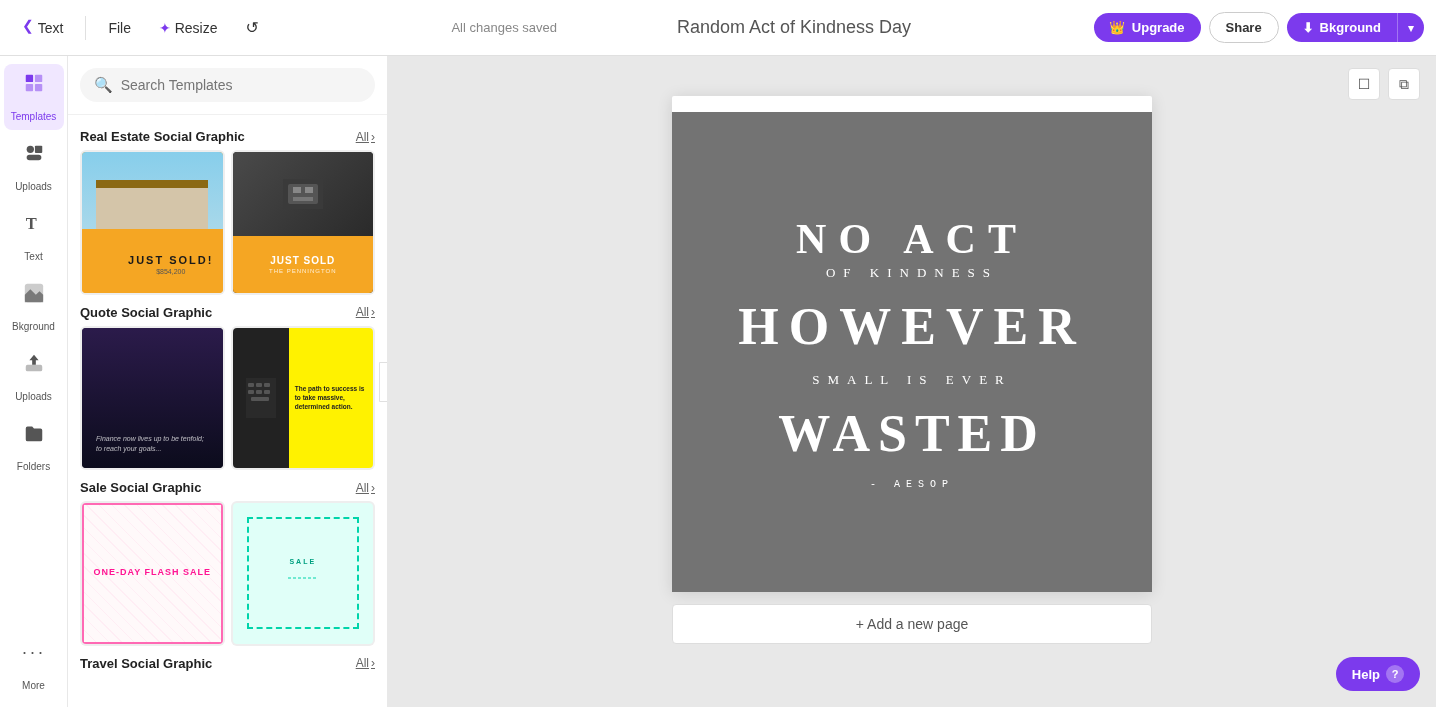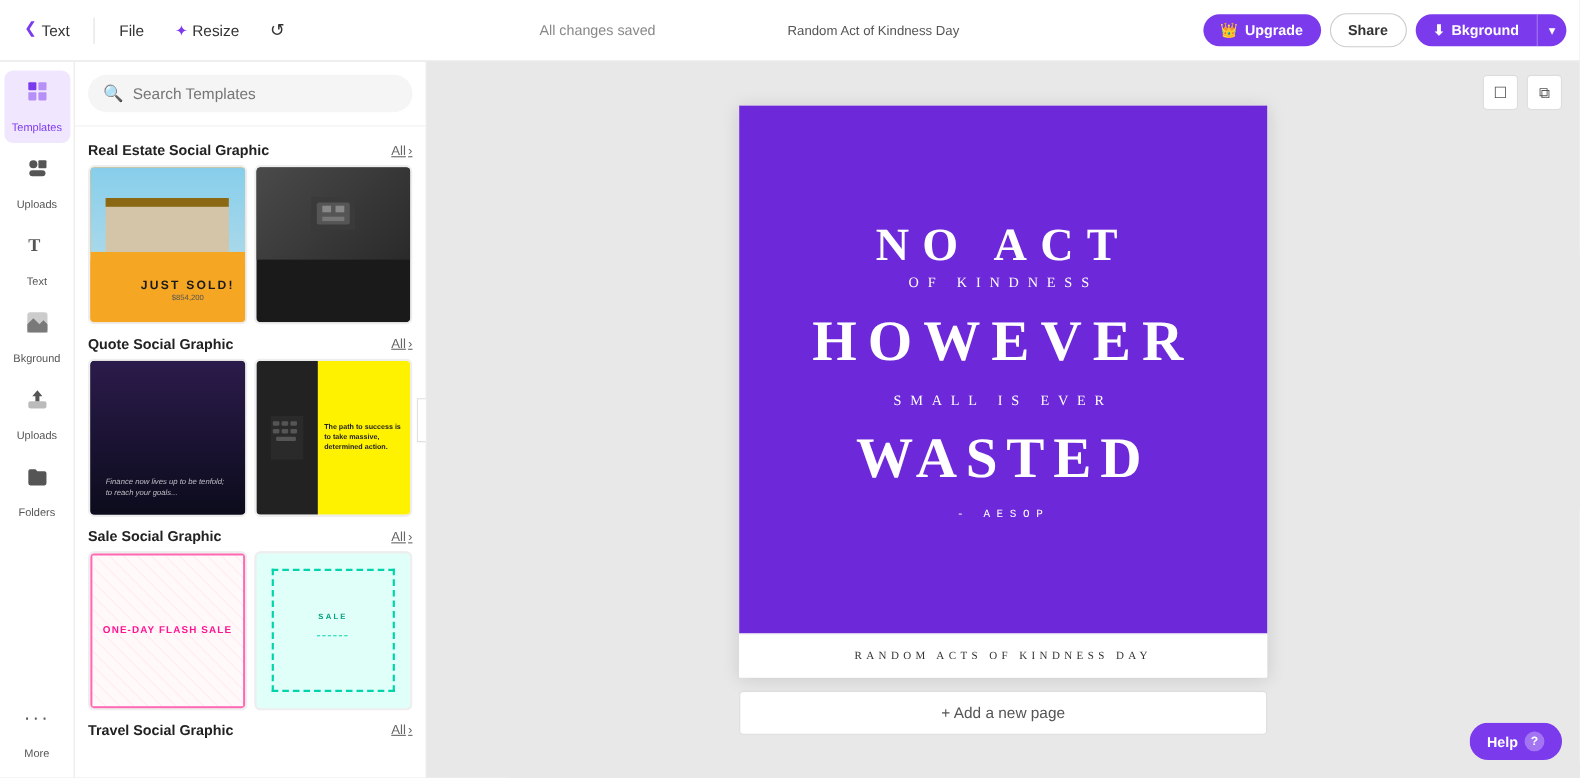--- a/index.html
+++ b/index.html
@@ -16,21 +16,21 @@
       cursor: pointer; font-size: 14px; font-weight: 500; color: #333; padding: 6px 10px;
       border-radius: 6px;
     }
     .btn-home .chevron-left { color: #7c3aed; font-size: 16px; }
     .topbar-divider { width: 1px; height: 24px; background: #e0e0e0; margin: 0 4px; }
     .btn-topbar {
       display: flex; align-items: center; gap: 4px; background: none; border: none;
       cursor: pointer; font-size: 14px; color: #333; padding: 6px 10px; border-radius: 6px;
     }
     .topbar-center { flex: 1; display: flex; justify-content: center; align-items: center; }
-    .doc-title { font-size: 12px; color: #555; }
+    .doc-title { font-size: 18px; color: #555; }
     .autosave { font-size: 13px; color: #888; }
     .topbar-right { display: flex; align-items: center; gap: 8px; }
     .btn-upgrade {
       display: flex; align-items: center; gap: 6px; background: #7c3aed; color: #fff;
       border: none; border-radius: 20px; padding: 7px 16px; font-size: 13px; font-weight: 600;
       cursor: pointer;
     }
     .btn-share {
       background: none; border: 1px solid #ccc; border-radius: 20px; padding: 7px 16px;
       font-size: 13px; font-weight: 600; cursor: pointer; color: #333;
@@ -352,20 +352,24 @@
         <div class="template-thumb">
           <div class="tmpl-re2">
             <div class="tmpl-re2-img">
               <svg width="40" height="30" viewBox="0 0 40 30">
                 <rect x="0" y="0" width="40" height="30" fill="#3a3a3a"></rect>
                 <rect x="5" y="5" width="30" height="20" fill="#555" rx="2"></rect>
                 <rect x="10" y="8" width="8" height="6" fill="#888"></rect>
                 <rect x="22" y="8" width="8" height="6" fill="#888"></rect>
                 <rect x="10" y="18" width="20" height="4" fill="#777"></rect>
               </svg>
+            </div>
+            <div class="tmpl-re2-label">
+              <span class="tmpl-re2-sold">JUST SOLD</span>
+              <span class="tmpl-re2-sub">THE PENNINGTON</span>
             </div>
           </div>
         </div>
       </div>
 
       <div class="section-header">
         <span class="section-title">Quote Social Graphic</span>
         <button class="section-all">
           <span>All</span>
           <span>›</span>
@@ -443,33 +447,30 @@
     <div class="canvas-top-icons">
       <button class="canvas-icon-btn">
         <span>☐</span>
       </button>
       <button class="canvas-icon-btn">
         <span>⧉</span>
       </button>
     </div>
 
     <div class="canvas-page">
-      <div class="canvas-design" style="background:#6d28d9;">
+      <div class="canvas-design" style="background:#737373;margin-top:16px;">
         <div style="display:flex;flex-direction:column;align-items:center;justify-content:center;gap:0;width:100%;height:100%;">
           <span class="design-line1">NO ACT</span>
           <span class="design-line2">OF KINDNESS</span>
           <span class="design-line3">HOWEVER</span>
           <span class="design-line4">SMALL IS EVER</span>
           <span class="design-line5">WASTED</span>
           <span class="design-line6">- AESOP</span>
         </div>
       </div>
-      <div class="canvas-footer">
-        <span class="canvas-footer-text">RANDOM ACTS OF KINDNESS DAY</span>
-      </div>
     </div>
 
     <button class="add-page-btn">
       <span>+ Add a new page</span>
     </button>
 
     <div class="canvas-bottom">
       <span class="zoom-level">68%</span>
       <div class="canvas-bottom-icons">
         <button class="canvas-bottom-icon">

